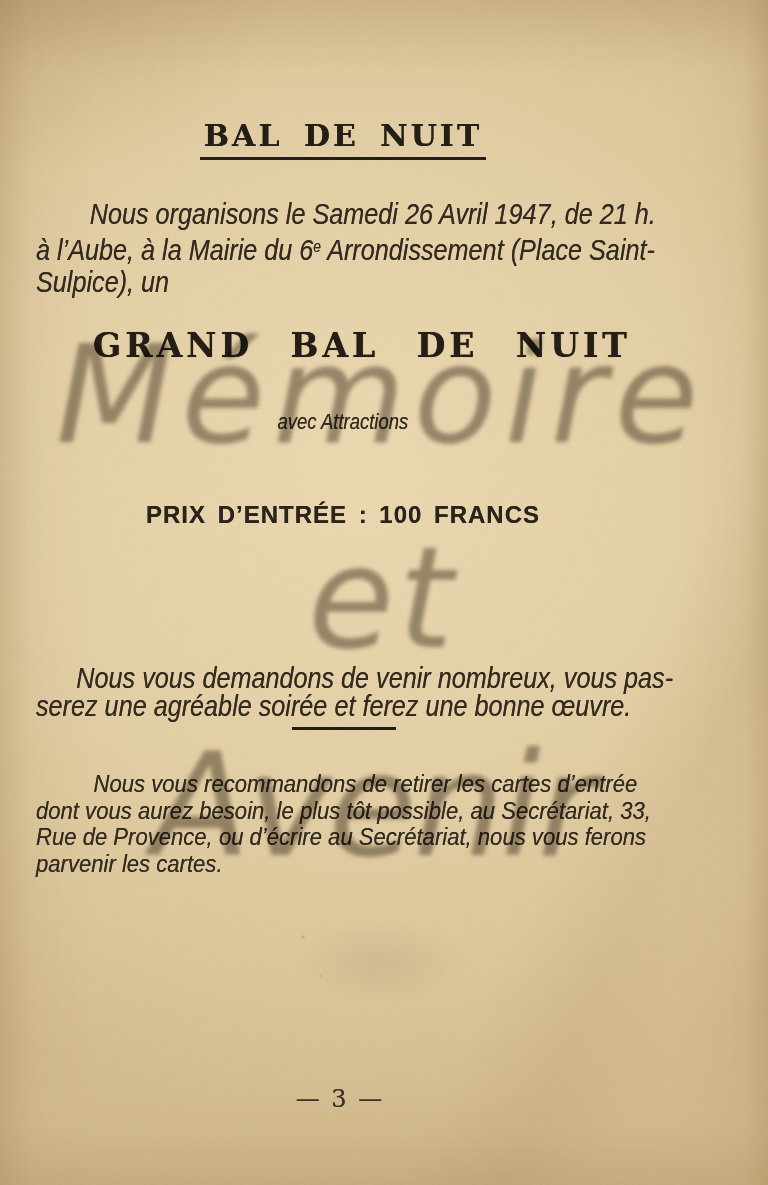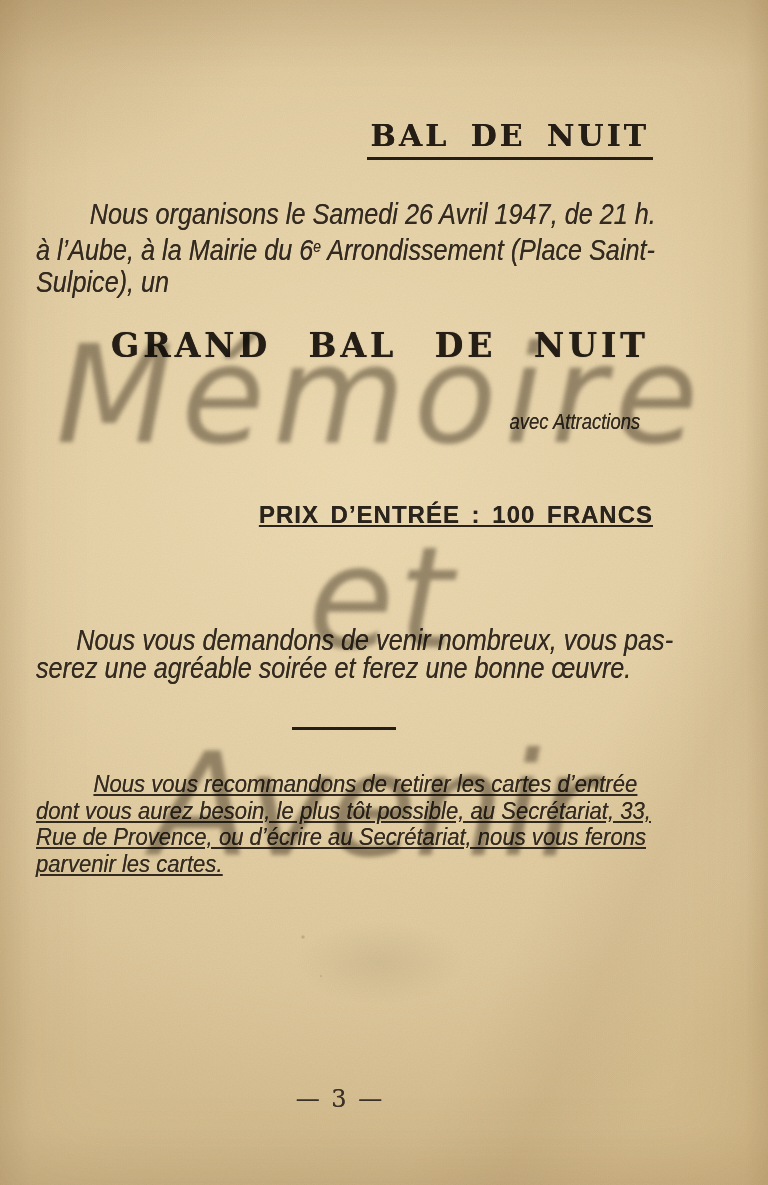--- a/index.html
+++ b/index.html
@@ -20,21 +20,21 @@
       linear-gradient(270deg, rgba(140,108,62,0.14) 0%, rgba(140,108,62,0) 3%),
       linear-gradient(180deg, rgba(150,118,70,0.14) 0%, rgba(150,118,70,0) 6%),
       linear-gradient(0deg, rgba(150,118,70,0.10) 0%, rgba(150,118,70,0) 5%),
       radial-gradient(ellipse 90% 55% at 47% 40%, #eedcb5 0%, #e7d3aa 48%, #dfc99e 78%, #d6bf92 100%);
     box-shadow: inset 0 0 90px rgba(125,95,55,0.18);
   }
   .grain{position:absolute;left:0;top:0;z-index:5;pointer-events:none;mix-blend-mode:multiply;}
   .serif{font-family:"DejaVu Serif","Liberation Serif",serif;}
 
   
-  .centercol{position:absolute;left:33px;width:620px;text-align:right;text-decoration:underline;}
+  .centercol{position:absolute;left:33px;width:620px;text-align:center;}
 
   .title-wrap{top:118px;}
   .main-title{
     display:inline-block;
     font-size:30px;font-weight:bold;letter-spacing:3px;word-spacing:8px;
     color:#241e16;
     border-bottom:3px solid #241e16;
     padding:0 4px 4px 4px;
     text-shadow:0 0 0.6px rgba(36,30,22,0.85);
   }
@@ -43,28 +43,28 @@
   .condense{transform:scaleX(0.84);transform-origin:0 0;width:119%;}
   .line{white-space:nowrap;}
   .bodytext{
     font-style:italic;font-size:30px;color:#332b21;
     text-shadow:0 0 0.6px rgba(51,43,33,0.8);
   }
   .p1{top:198px;} .p1 .line{line-height:32px;}
   .p1 .indent{text-indent:64px;}
   .p2{top:570px;} .p2 .line{line-height:30px;}
   .p2 .indent{text-indent:48px;}
-  .p3{top:626px;} .p3 .line{line-height:28px;}
+  .p3{top:664px;} .p3 .line{line-height:28px;}
   .p3 .indent{text-indent:48px;}
-  .p4{top:771px;font-size:23px;text-decoration:underline;}
+  .p4{top:771px;font-size:23px;}
   .p4 .condense{transform:scaleX(0.96);width:104%;}
   .p4 .line{line-height:26.5px;}
   .p4 .indent{text-indent:60px;}
 
-  .heading-wrap{position:absolute;left:70px;width:620px;text-align:center;top:326px;}
+  .heading-wrap{position:absolute;left:52px;width:620px;text-align:center;top:326px;}
   .grand-heading{
     font-size:33px;font-weight:bold;letter-spacing:4px;word-spacing:22px;
     color:#241e16;text-shadow:0 0 0.7px rgba(36,30,22,0.9);
   }
   .sub1{top:379px;font-style:italic;font-size:22px;margin-top:30px;}
   .sub1 .inner{display:inline-block;transform:scaleX(0.84);transform-origin:50% 0;}
   .sub2{top:419px;font-style:italic;font-size:30px;}
   .sub2 .inner{display:inline-block;transform:scaleX(0.84);transform-origin:50% 0;}
   .sub1,.sub2{color:#332b21;text-shadow:0 0 0.6px rgba(51,43,33,0.8);}
 

